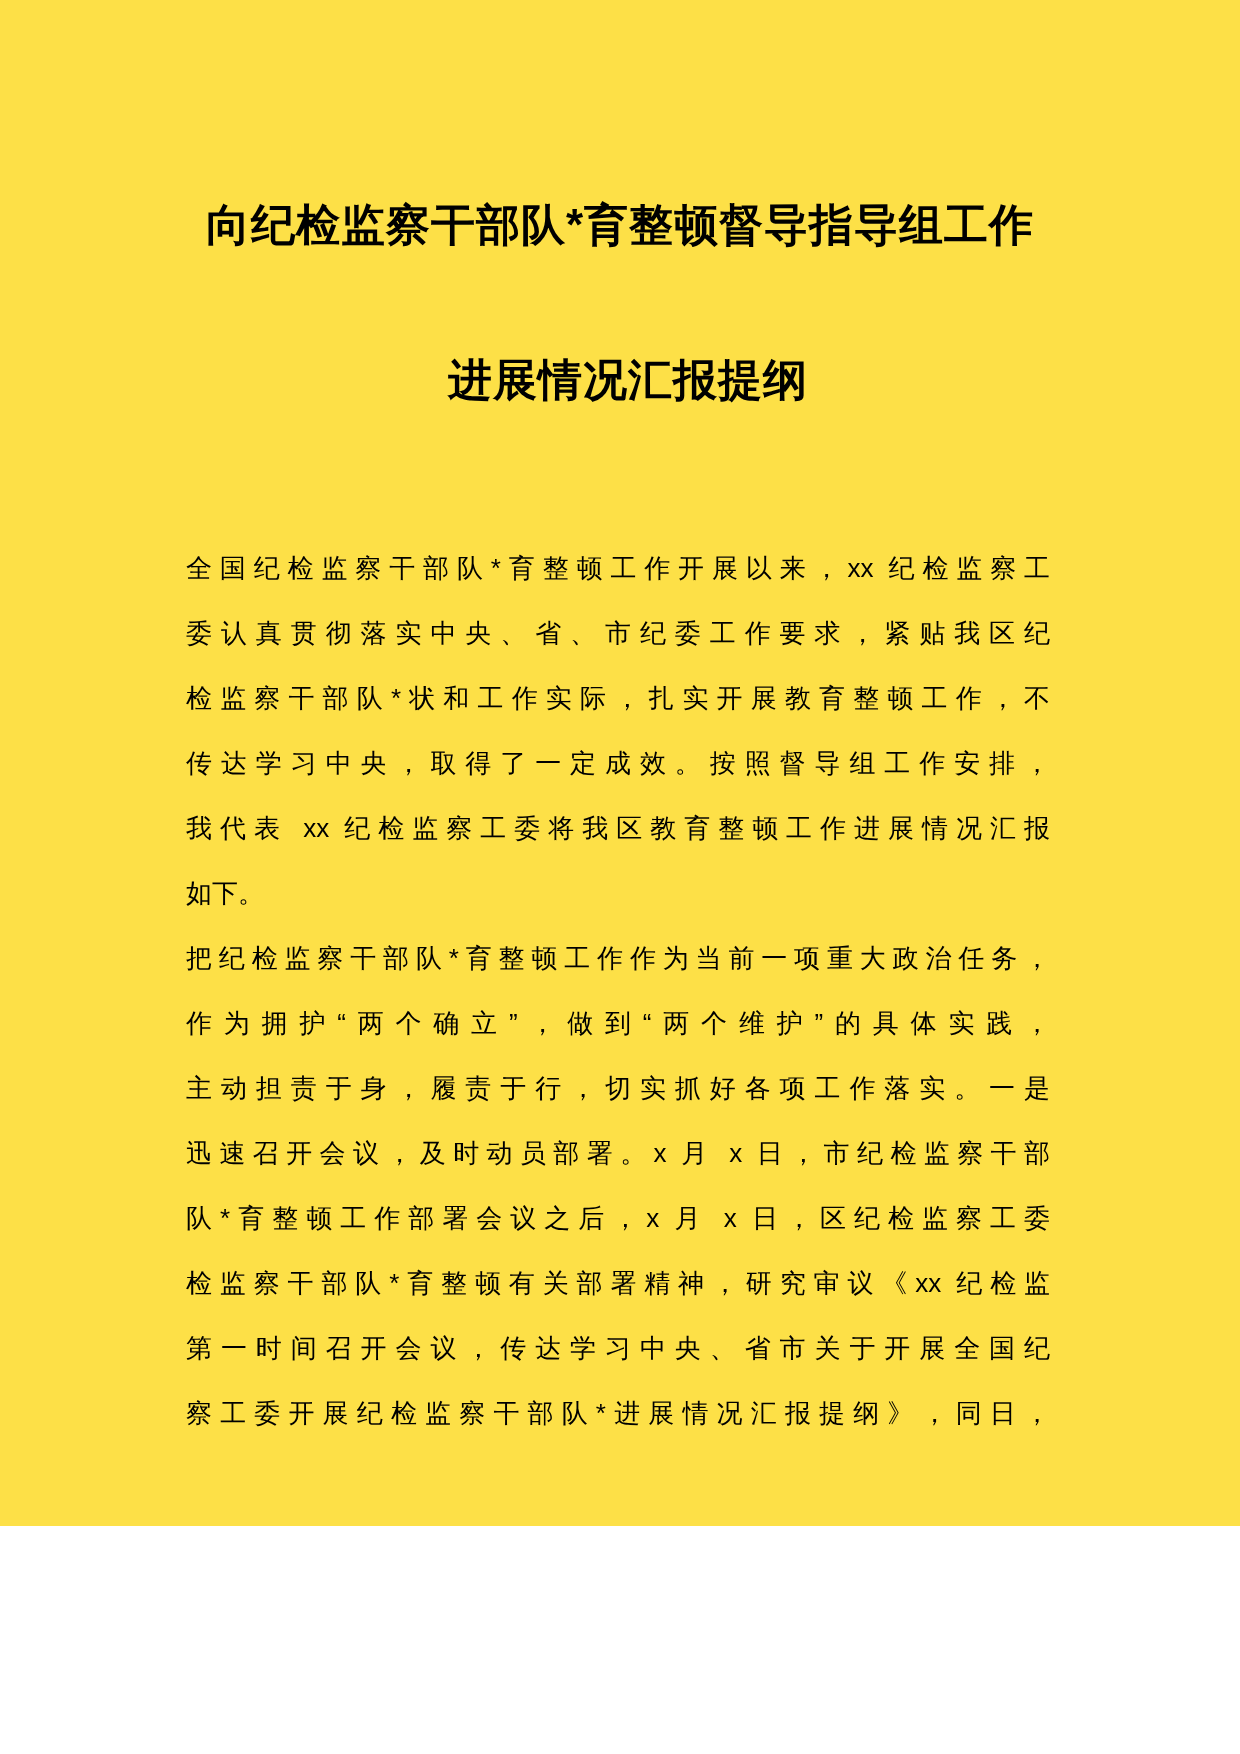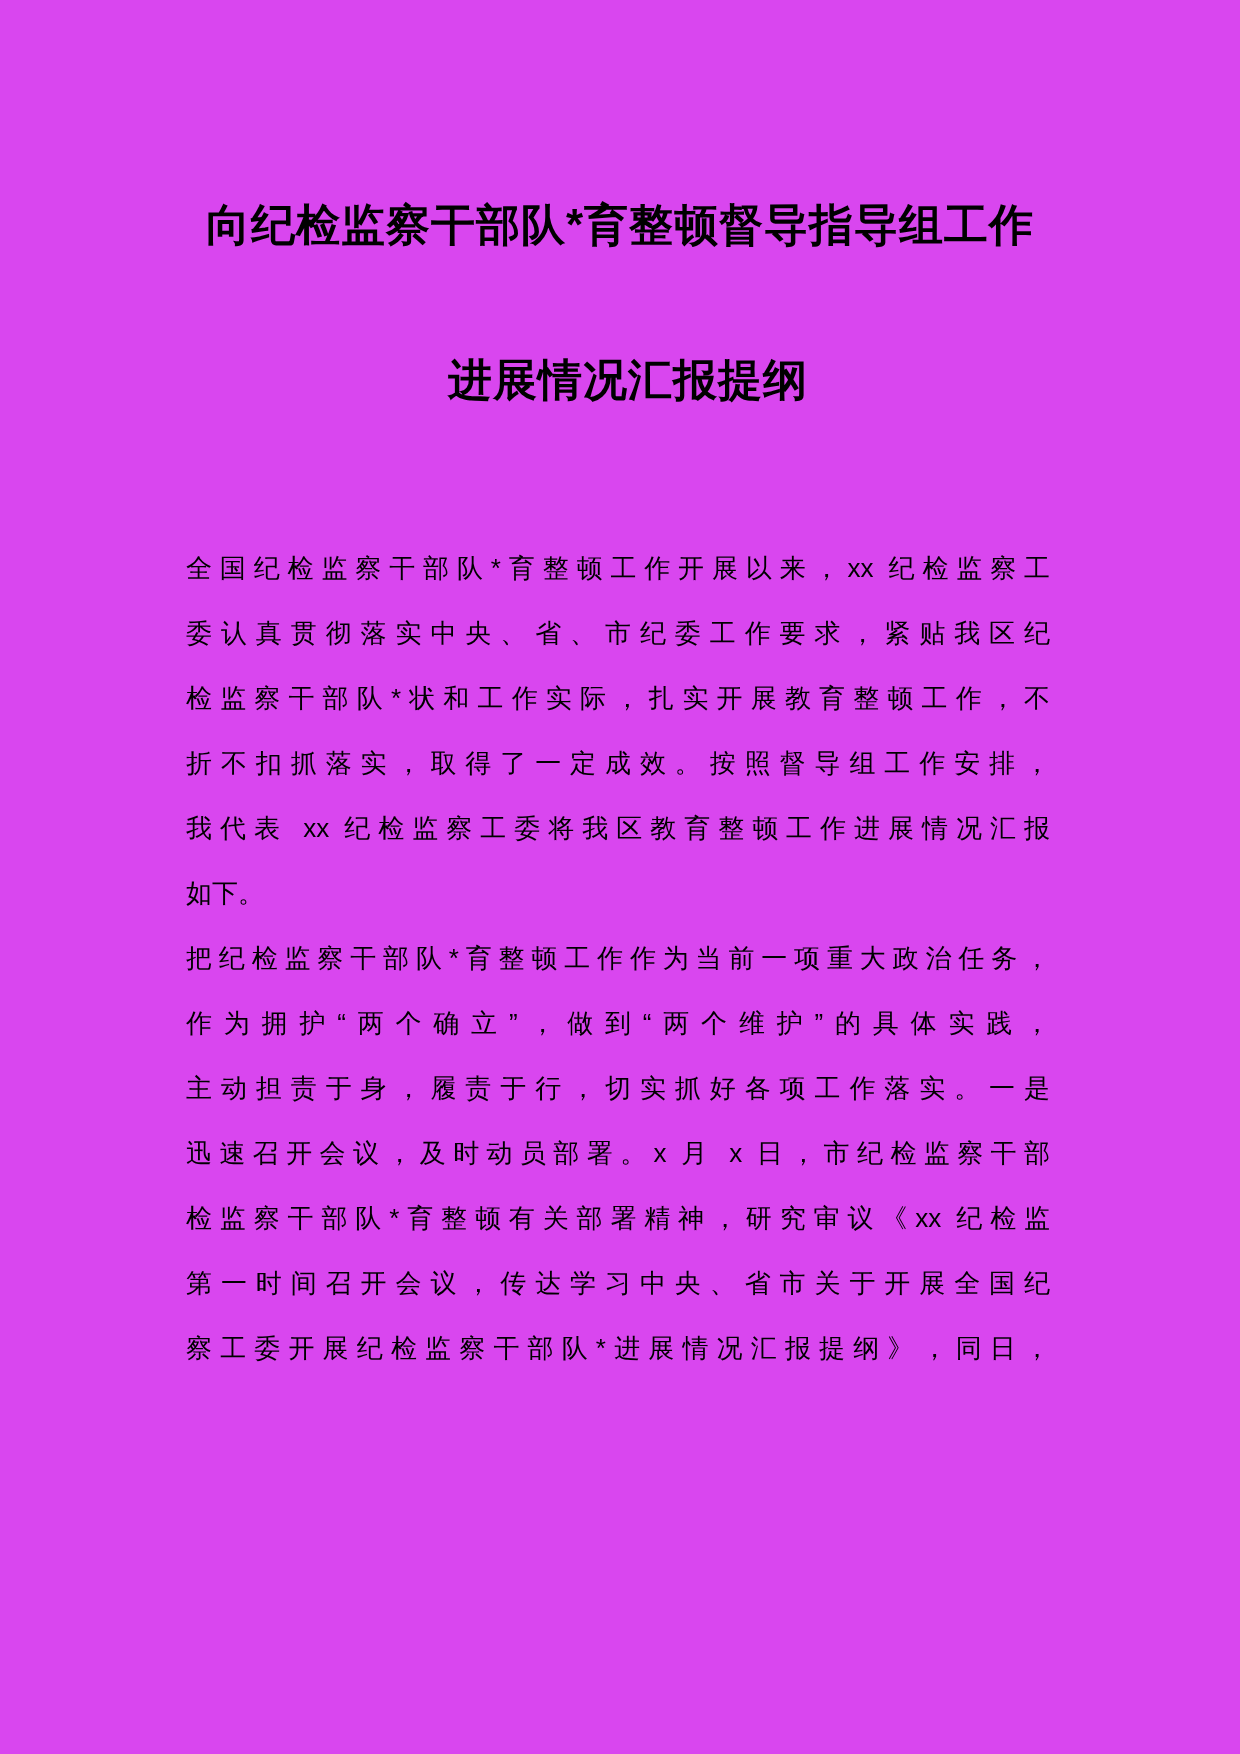--- a/index.html
+++ b/index.html
@@ -3,22 +3,22 @@
 <meta charset="utf-8">
 <style>
   html, body {
     margin: 0;
     padding: 0;
     background: #ffffff;
   }
   .page {
     position: relative;
     width: 1240px;
-    height: 1754px;
-    background: #d946ef;
+    height: 1526px;
+    background: #fde047;
     overflow: hidden;
     font-family: "Liberation Sans", sans-serif;
     color: #000000;
   }
   .title-line {
     position: absolute;
     left: 0;
     width: 1240px;
     text-align: center;
     font-size: 44px;
@@ -58,25 +58,26 @@
 <div class="page">
 
   <div class="title-line title-line-1">向纪检监察干部队*育整顿督导指导组工作</div>
 
   <div class="title-line title-line-2">进展情况汇报提纲</div>
 
   <div class="body-block">
     <div class="body-line">全国纪检监察干部队*育整顿工作开展以来，xx 纪检监察工</div>
     <div class="body-line">委认真贯彻落实中央、省、市纪委工作要求，紧贴我区纪</div>
     <div class="body-line">检监察干部队*状和工作实际，扎实开展教育整顿工作，不</div>
-    <div class="body-line">折不扣抓落实，取得了一定成效。按照督导组工作安排，</div>
+    <div class="body-line">传达学习中央，取得了一定成效。按照督导组工作安排，</div>
     <div class="body-line">我代表 xx 纪检监察工委将我区教育整顿工作进展情况汇报</div>
     <div class="body-line short">如下。</div>
     <div class="body-line">把纪检监察干部队*育整顿工作作为当前一项重大政治任务，</div>
     <div class="body-line">作为拥护“两个确立”，做到“两个维护”的具体实践，</div>
     <div class="body-line">主动担责于身，履责于行，切实抓好各项工作落实。一是</div>
     <div class="body-line">迅速召开会议，及时动员部署。x 月 x 日，市纪检监察干部</div>
+    <div class="body-line">队*育整顿工作部署会议之后，x 月 x 日，区纪检监察工委</div>
     <div class="body-line">检监察干部队*育整顿有关部署精神，研究审议《xx 纪检监</div>
     <div class="body-line">第一时间召开会议，传达学习中央、省市关于开展全国纪</div>
     <div class="body-line">察工委开展纪检监察干部队*进展情况汇报提纲》，同日，</div>
   </div>
 
 </div>
 
 </body></html>

